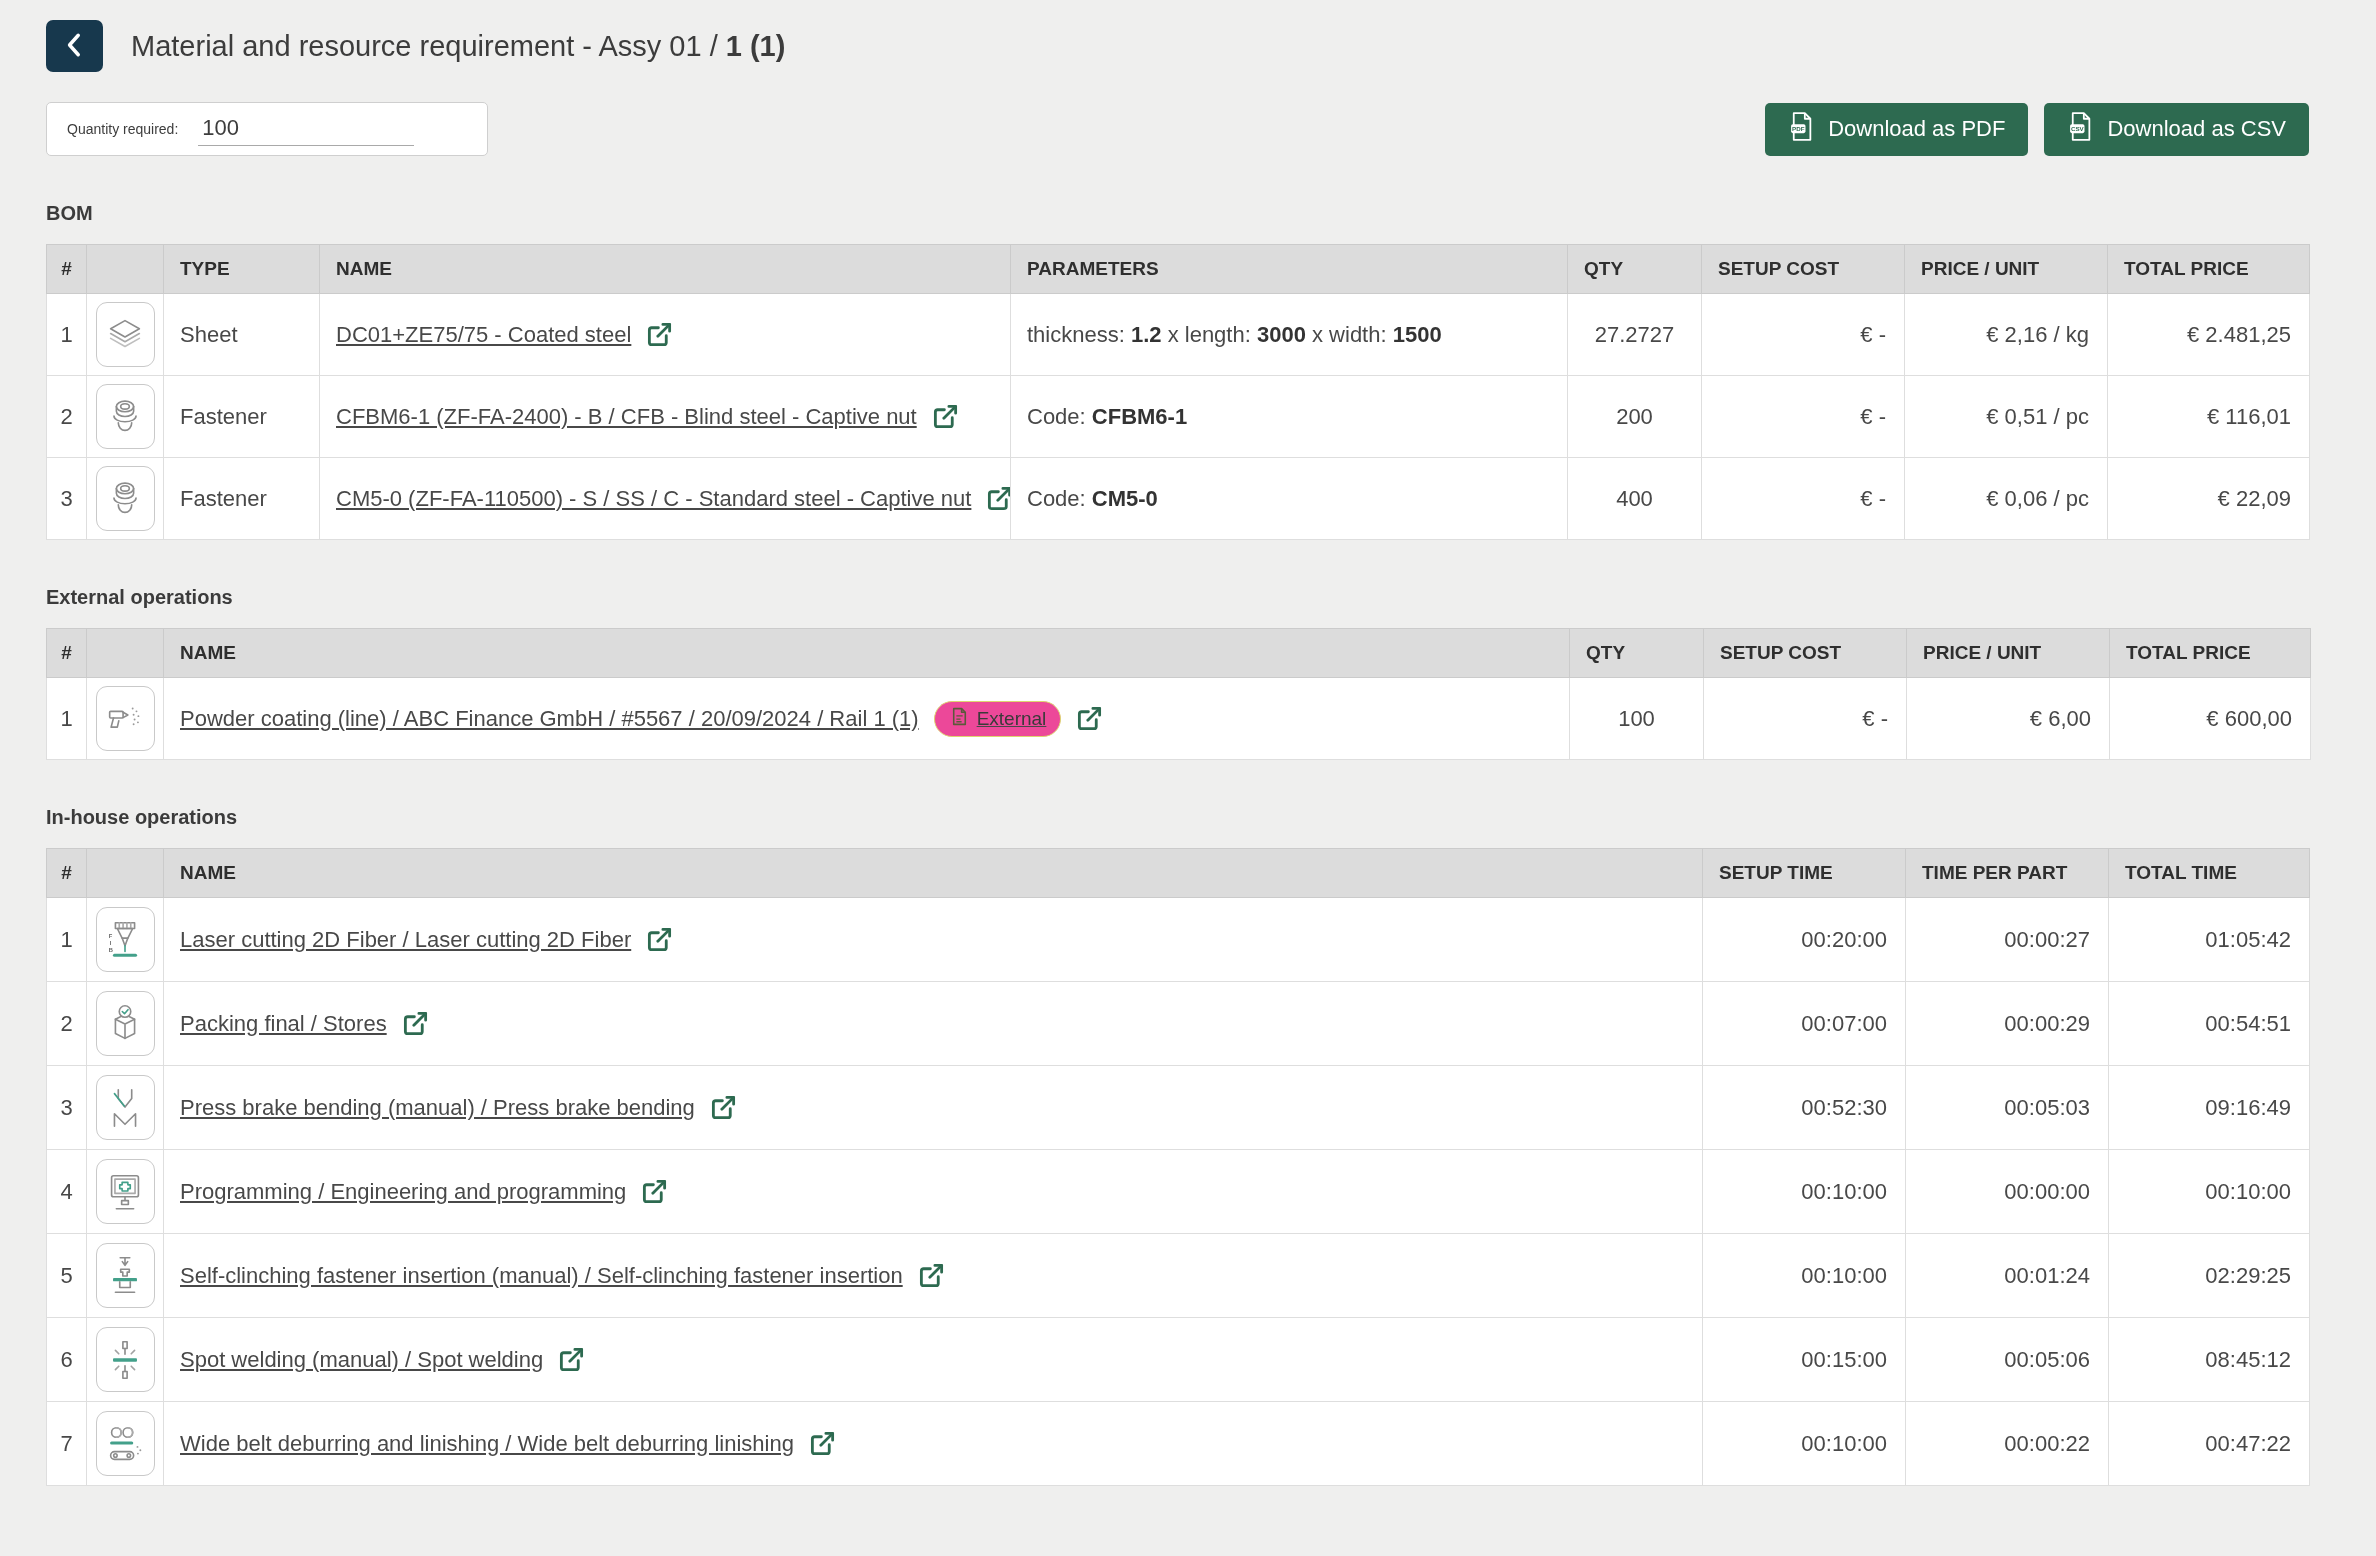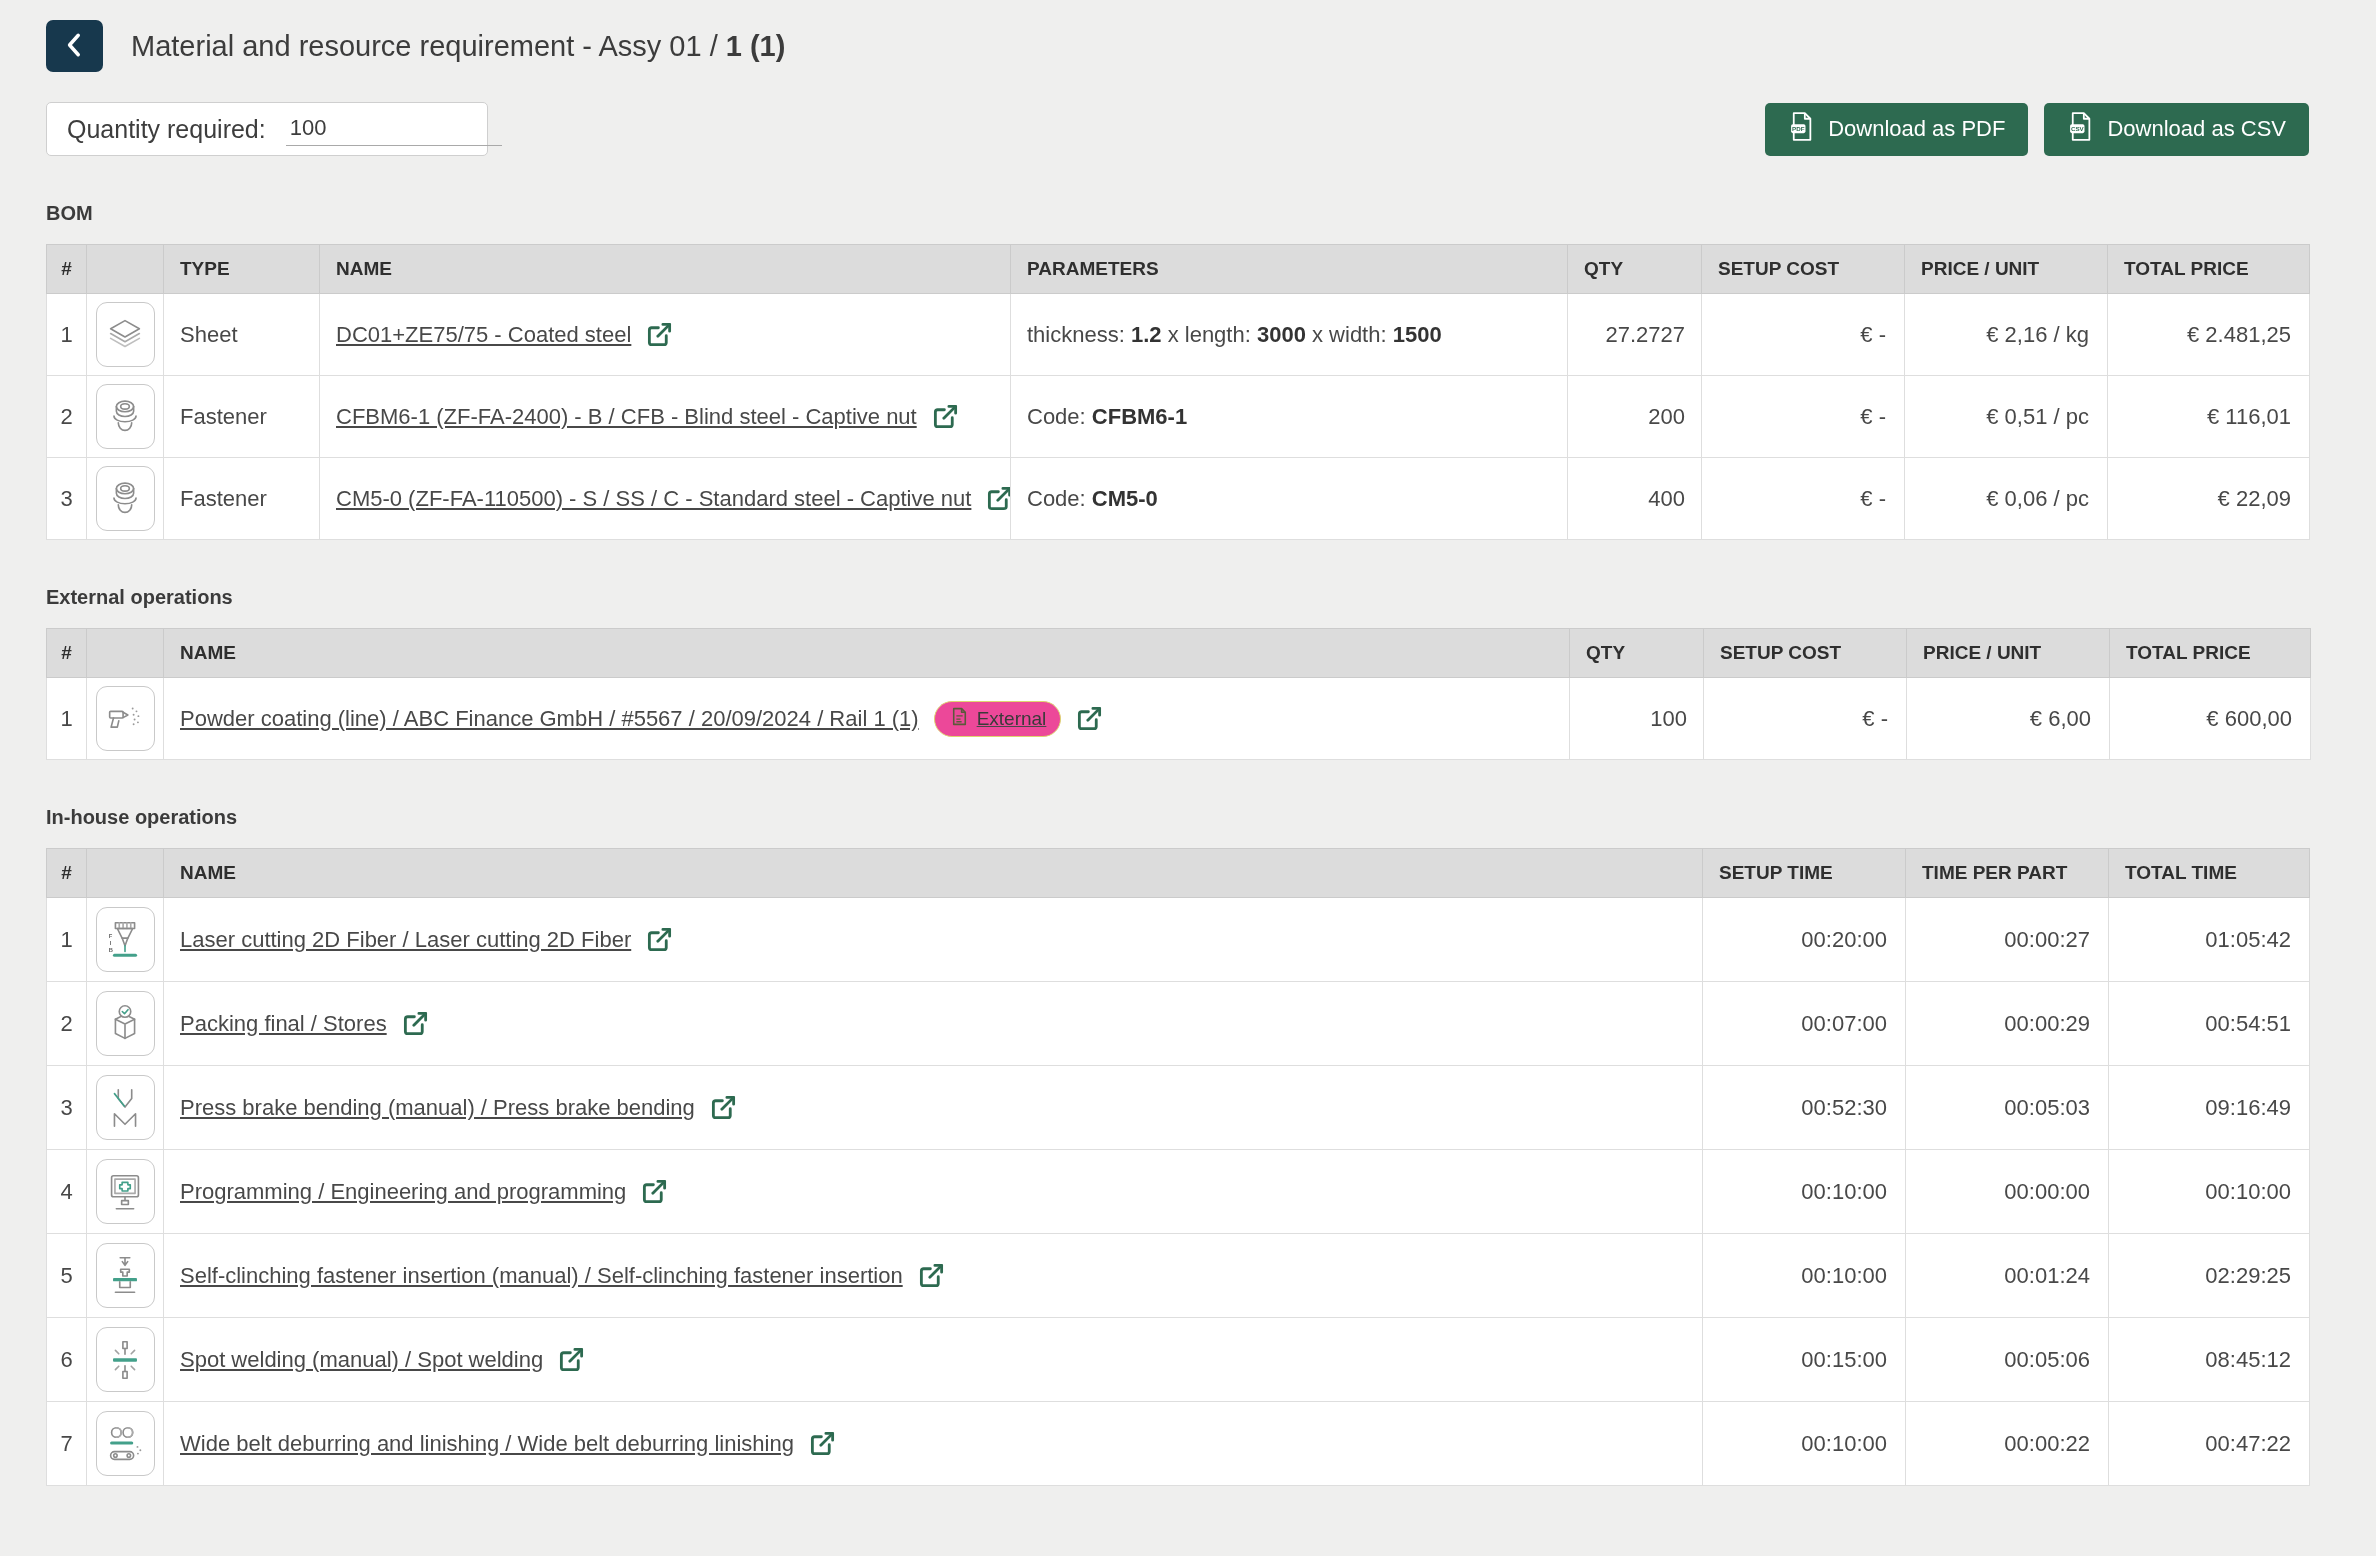--- a/index.html
+++ b/index.html
@@ -20,21 +20,21 @@
   }
   .page-title { font-size:29px; color:#3c3c3c; font-weight:400; }
   .page-title b { font-weight:700; }
 
   
   .toolbar { display:flex; justify-content:space-between; align-items:center; }
   .qty-card {
     background:#fff; border:1px solid #cfcfcf; border-radius:5px;
     display:flex; align-items:center; gap:20px; padding:11px 20px; height:54px; width:442px;
   }
-  .qty-card label { font-size:25px; color:#3d3d3d; white-space:nowrap; }
+  .qty-card label { font-size:14px; color:#3d3d3d; white-space:nowrap; }
   .qty-card input {
     border:none; border-bottom:1px solid #a9a9a9; outline:none; background:transparent;
     font-family:inherit; font-size:22px; color:#3d3d3d; width:216px; padding:2px 4px 4px 4px;
   }
   .btn-group { display:flex; gap:16px; }
   .btn {
     display:flex; align-items:center; gap:13px; height:53px; padding:0 23px;
     background:#2d6a50; color:#fff; border:none; border-radius:5px;
     font-family:inherit; font-size:22px; cursor:pointer;
   }
@@ -48,21 +48,21 @@
     color:#2f2f2f; text-align:left; padding:13px 16px; white-space:nowrap; height:46px;
   }
   td {
     border:1px solid #dedede; font-size:22px; color:#484848;
     padding:8px 16px; vertical-align:middle; background:#fff;
     overflow:hidden; white-space:nowrap;
   }
   .t-bom td, .t-ext td { height:80px; }
   .t-inh td { height:84px; }
   th.c-num, td.c-num { text-align:center; padding:8px 4px; }
-  td.c-qty { text-align:right; }
+  td.c-qty { text-align:center; }
   td.c-money, td.c-time { text-align:right; padding-right:18px; }
   td.c-icon { padding:8px; text-align:center; }
 
   .icon-box {
     width:59px; height:65px; border:1px solid #c9c9c9; border-radius:11px;
     display:inline-flex; align-items:center; justify-content:center; background:#fff;
   }
   .name-cell { display:flex; align-items:center; gap:15px;text-decoration:underline; }
   .ext-link { display:inline-flex; cursor:pointer; flex:0 0 auto; }
   .badge {

